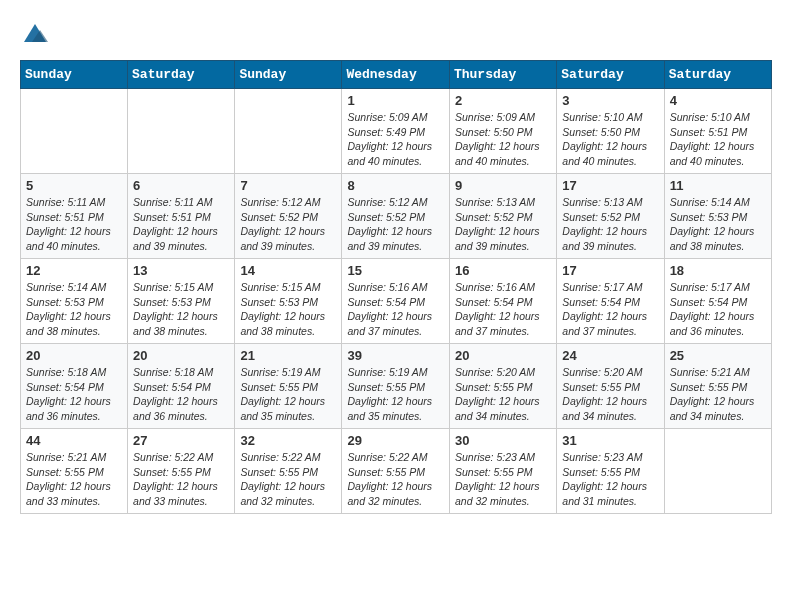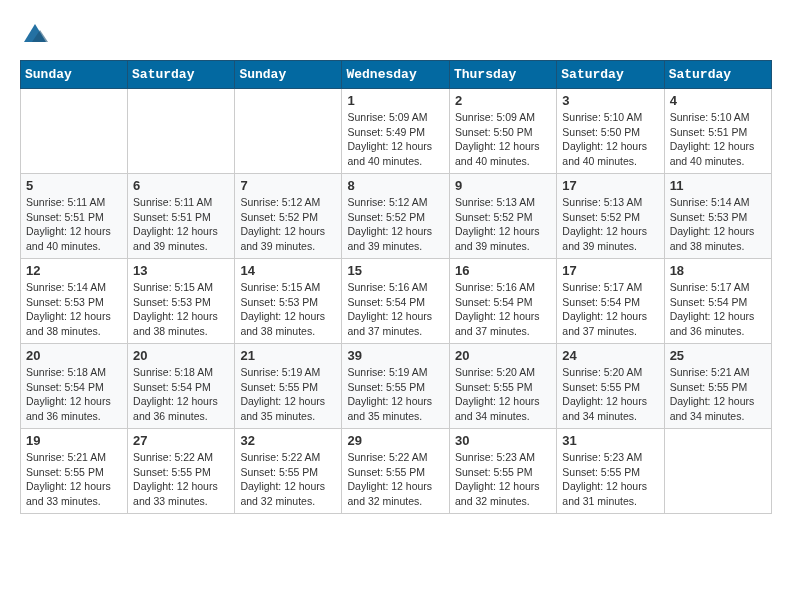--- a/index.html
+++ b/index.html
@@ -83,20 +83,21 @@
       font-size: 13px;
       font-weight: bold;
       color: #333;
       display: block;
       margin-bottom: 2px;
     }
     .day-info {
       font-size: 10.5px;
       line-height: 1.4;
       color: #333;
+      font-style: italic;
     }
     .empty-cell {
       background: #f5f5f5;
     }
     .calendar tbody tr td {
       height: 85px;
     }
   </style>
 </head>
 <body>
@@ -237,21 +238,21 @@
           <span class="day-number">24</span>
           <div class="day-info">Sunrise: 5:20 AM<br>Sunset: 5:55 PM<br>Daylight: 12 hours<br>and 34 minutes.</div>
         </td>
         <td>
           <span class="day-number">25</span>
           <div class="day-info">Sunrise: 5:21 AM<br>Sunset: 5:55 PM<br>Daylight: 12 hours<br>and 34 minutes.</div>
         </td>
       </tr>
       <tr>
         <td>
-          <span class="day-number">19</span>
+          <span class="day-number">44</span>
           <div class="day-info">Sunrise: 5:21 AM<br>Sunset: 5:55 PM<br>Daylight: 12 hours<br>and 33 minutes.</div>
         </td>
         <td>
           <span class="day-number">27</span>
           <div class="day-info">Sunrise: 5:22 AM<br>Sunset: 5:55 PM<br>Daylight: 12 hours<br>and 33 minutes.</div>
         </td>
         <td>
           <span class="day-number">32</span>
           <div class="day-info">Sunrise: 5:22 AM<br>Sunset: 5:55 PM<br>Daylight: 12 hours<br>and 32 minutes.</div>
         </td>

